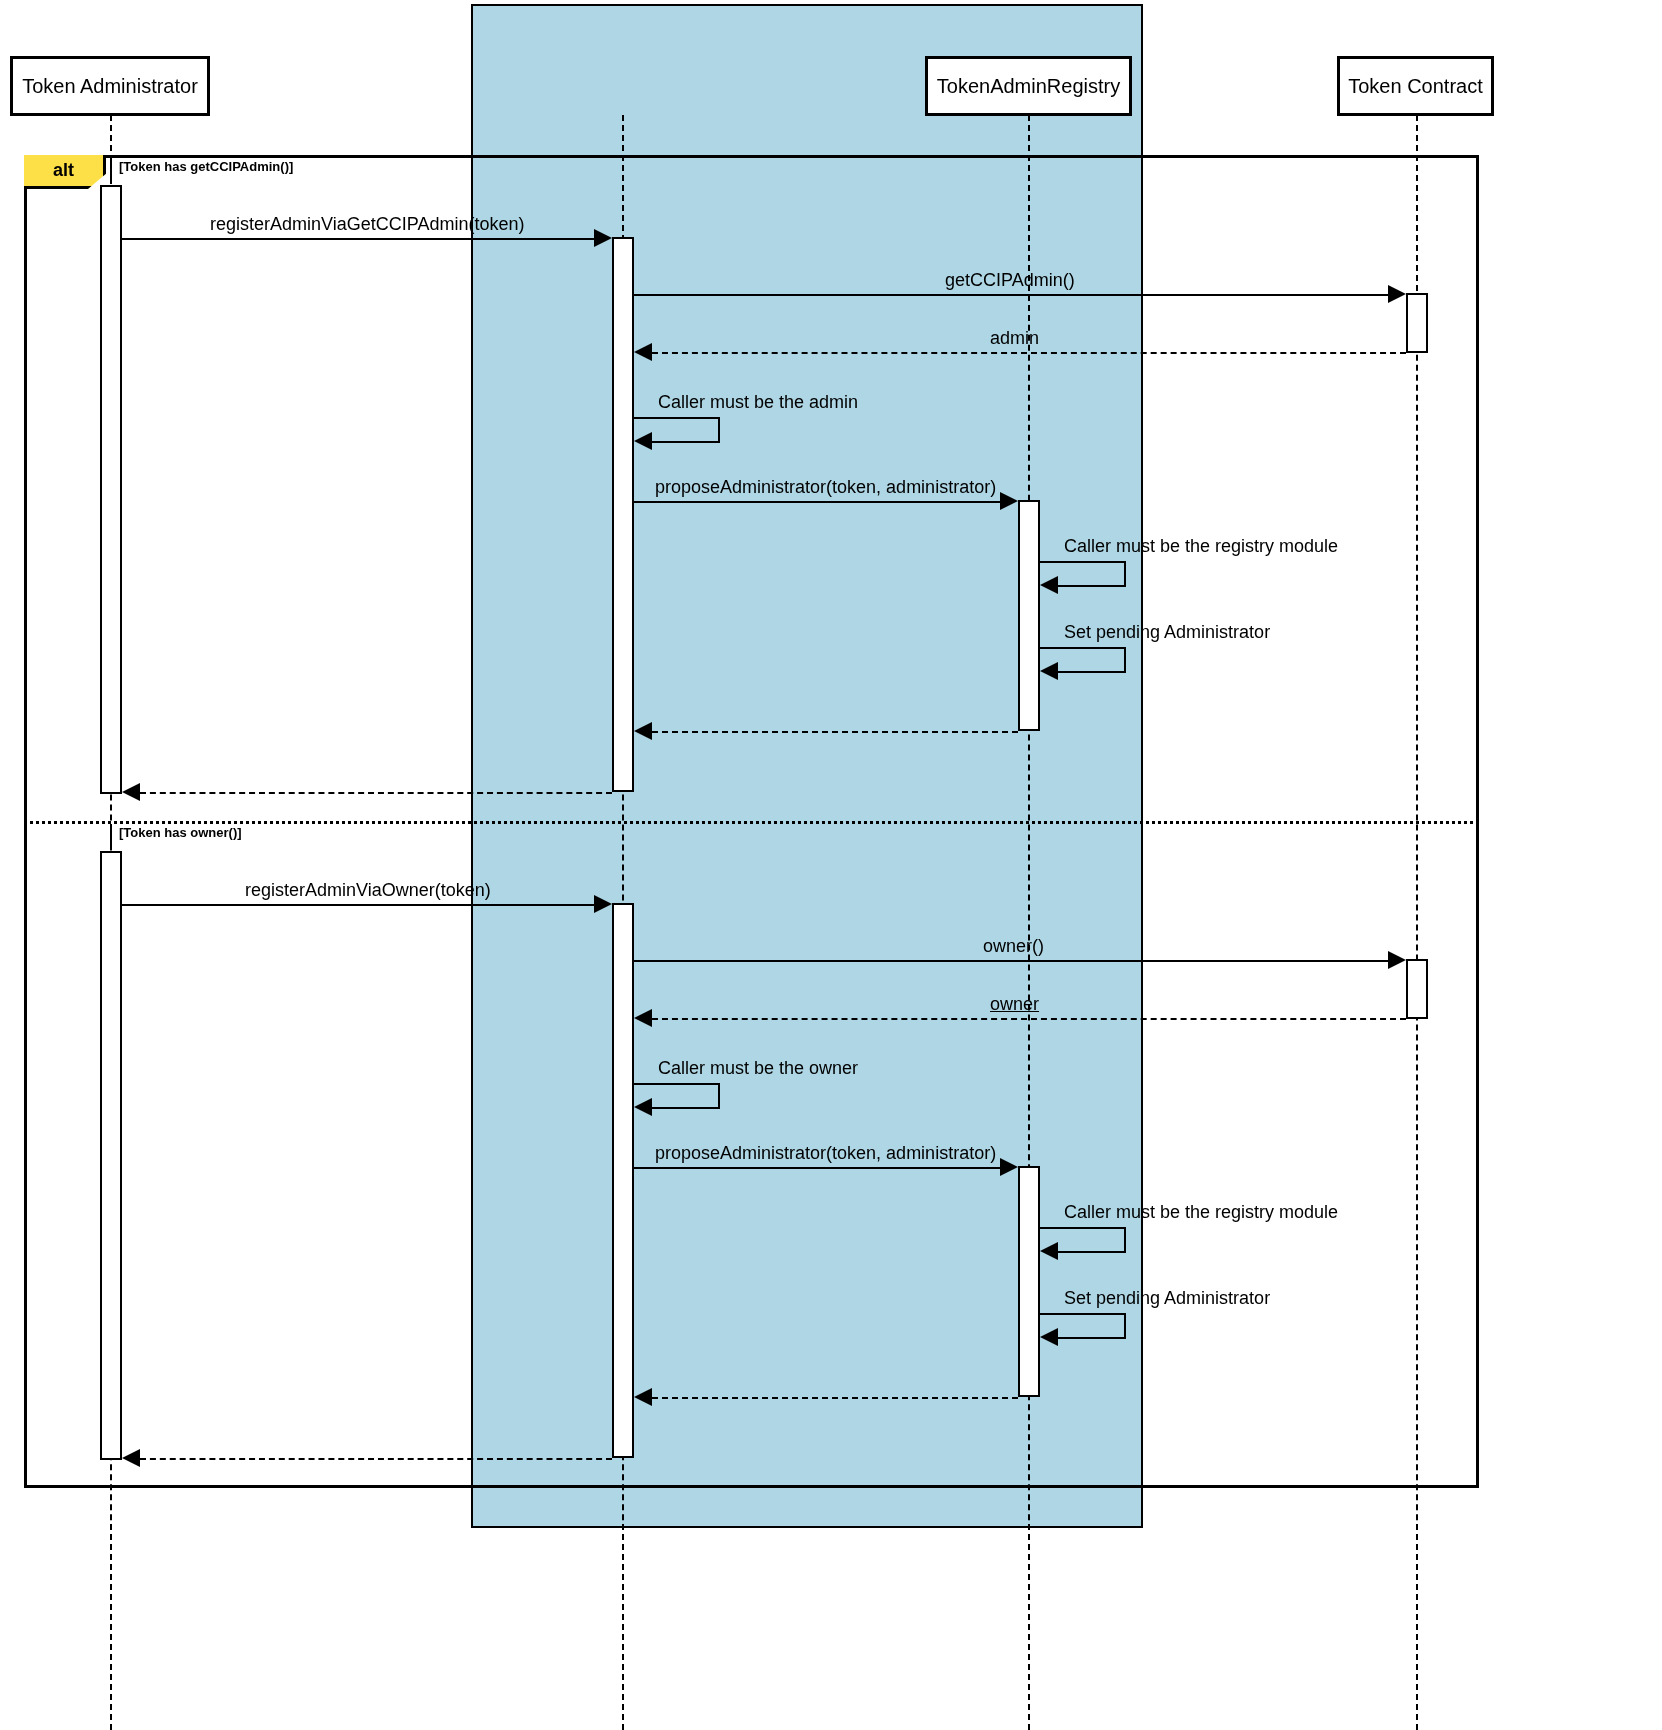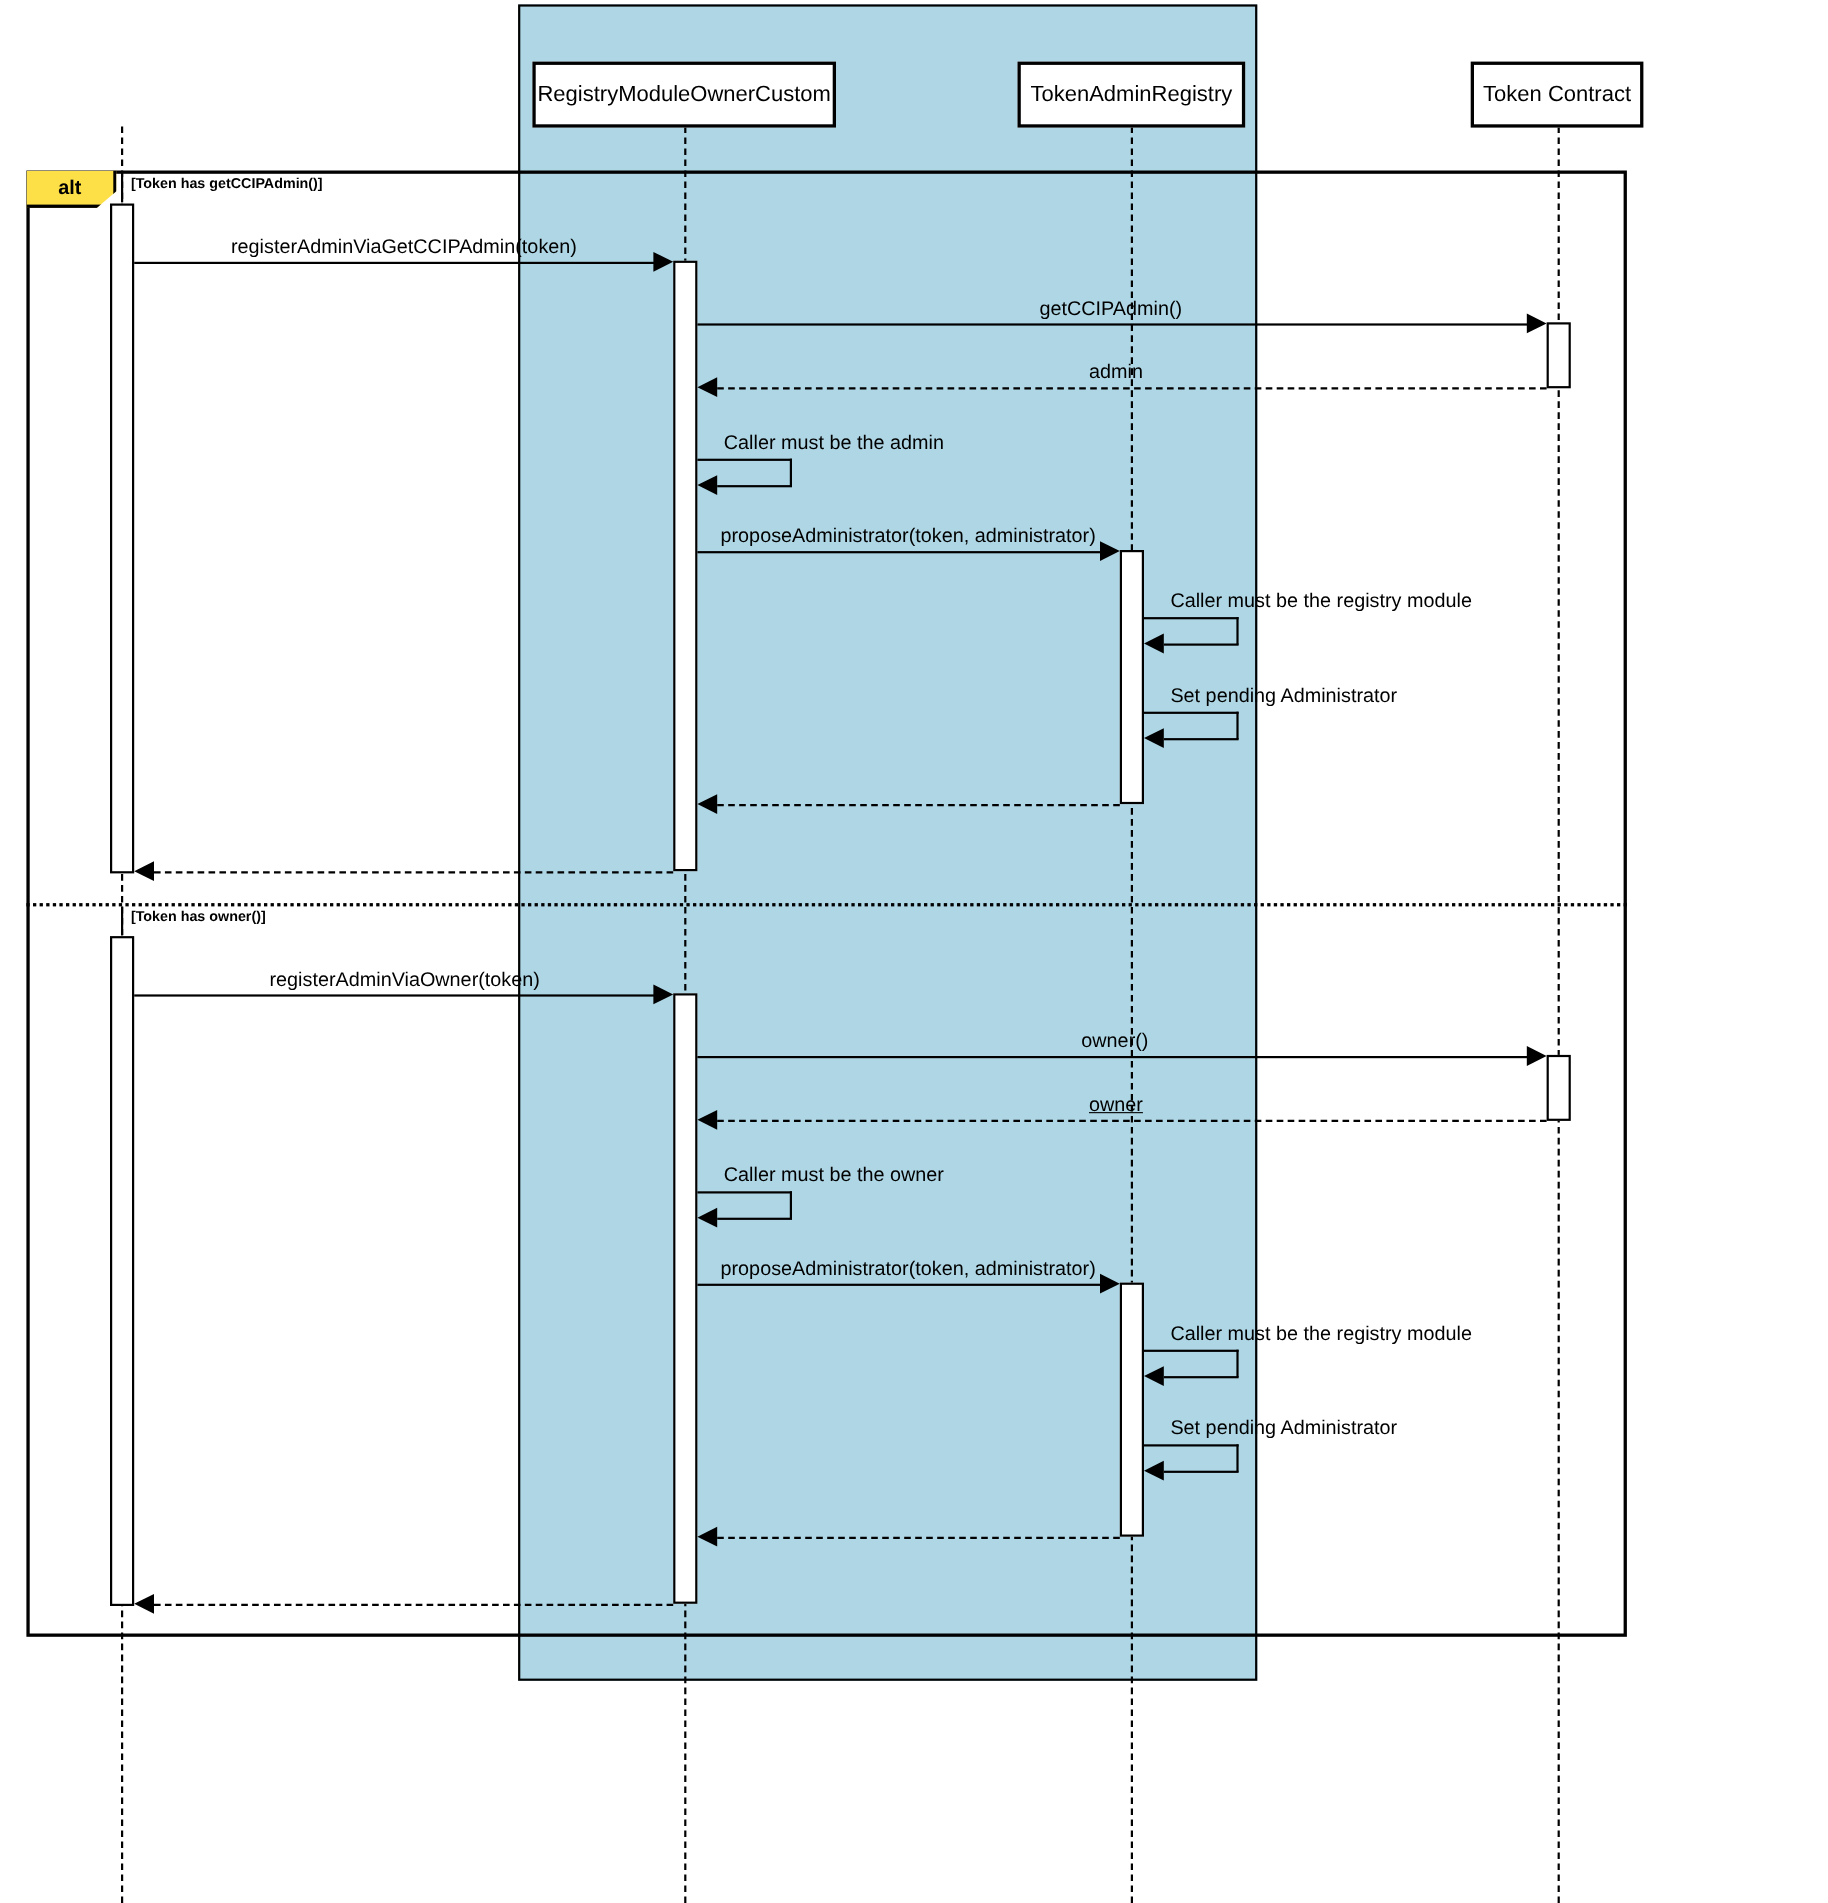--- a/index.html
+++ b/index.html
@@ -47,22 +47,22 @@
 
 <div id="stage">
 
   <div class="group-box" style="left:471px;top:4px;width:672px;height:1524px;"></div>
 
   <div class="lifeline" style="left:110px;top:115px;height:1615px;"></div>
   <div class="lifeline" style="left:622px;top:115px;height:1615px;"></div>
   <div class="lifeline" style="left:1028px;top:115px;height:1615px;"></div>
   <div class="lifeline" style="left:1416px;top:115px;height:1615px;"></div>
 
-  <div class="participant" style="left:484px;top:56px;width:276px;height:60px;">
-    <span>RegistryModuleOwnerCustom</span>
+  <div class="participant" style="left:10px;top:56px;width:200px;height:60px;">
+    <span>Token Administrator</span>
   </div>
   <div class="participant" style="left:925px;top:56px;width:207px;height:60px;">
     <span>TokenAdminRegistry</span>
   </div>
   <div class="participant" style="left:1337px;top:56px;width:157px;height:60px;">
     <span>Token Contract</span>
   </div>
 
   <div class="frame" style="left:24px;top:155px;width:1455px;height:1333px;"></div>
   <div class="frame-tab" style="left:24px;top:155px;width:82px;">

